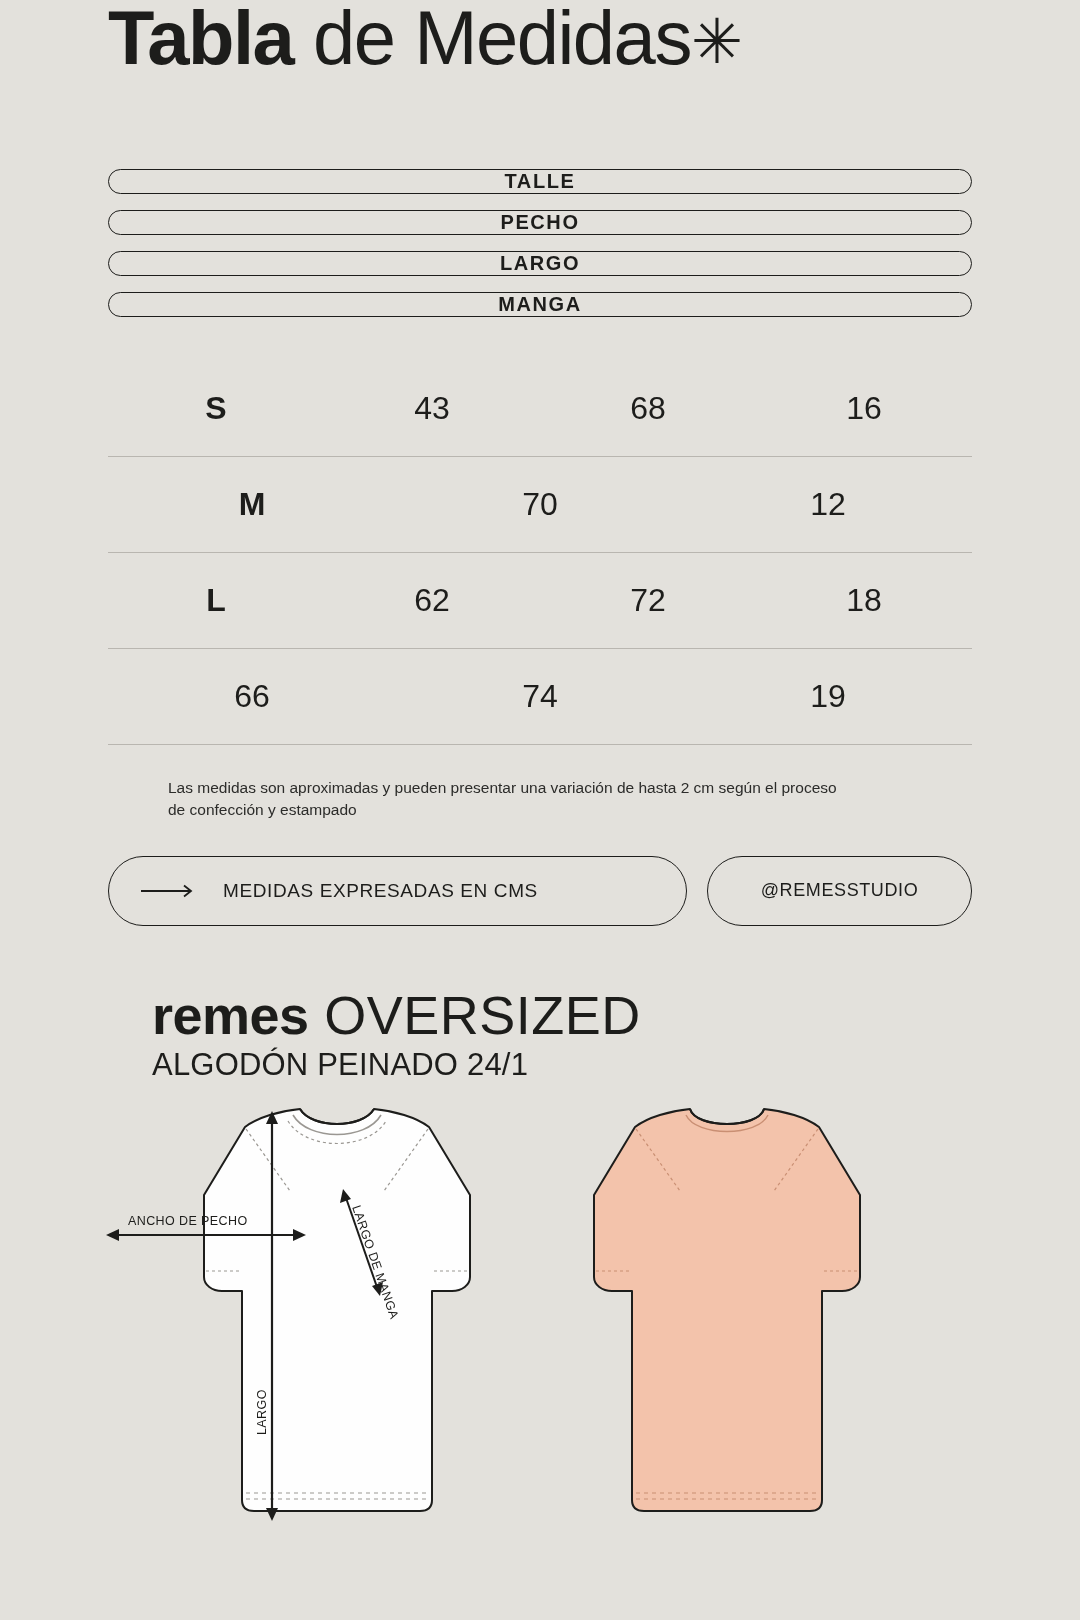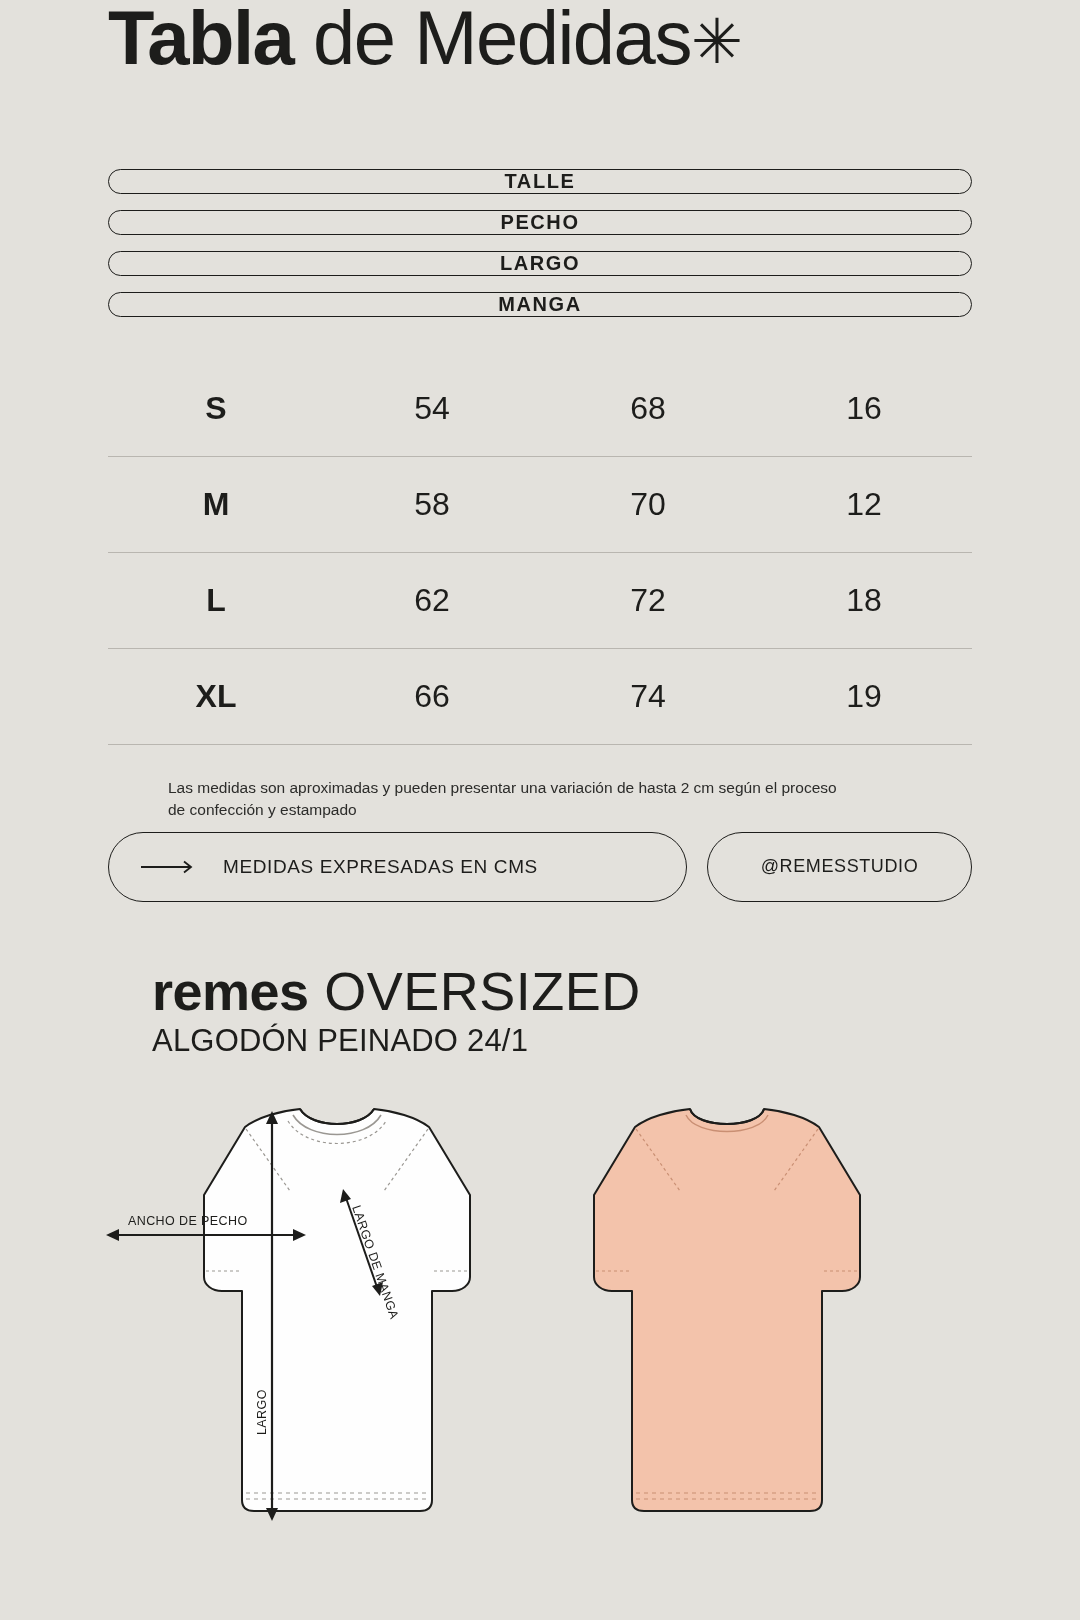--- a/index.html
+++ b/index.html
@@ -99,21 +99,21 @@
     padding-right: 120px;
     font-size: 15.5px;
     line-height: 1.45;
     color: #2c2c2a;
   }
 
   
   .bottom-pills {
     display: flex;
     gap: 20px;
-    margin-top: 10px;
+    margin-top: 34px;
   }
   .pill-wide {
     flex: 0 0 545px;
     height: 68px;
     border: 1.6px solid #1d1d1b;
     border-radius: 40px;
     display: flex;
     align-items: center;
     padding-left: 32px;
     gap: 28px;
@@ -190,38 +190,36 @@
   <div class="pill-row">
     <div class="pill">TALLE</div>
     <div class="pill">PECHO</div>
     <div class="pill">LARGO</div>
     <div class="pill">MANGA</div>
   </div>
 
   <div class="table">
     <div class="trow">
       <div class="tcell size">S</div>
-      <div class="tcell">54</div>
+      <div class="tcell">43</div>
       <div class="tcell">68</div>
       <div class="tcell">16</div>
     </div>
     <div class="trow">
       <div class="tcell size">M</div>
-      <div class="tcell">58</div>
       <div class="tcell">70</div>
       <div class="tcell">12</div>
     </div>
     <div class="trow">
       <div class="tcell size">L</div>
       <div class="tcell">62</div>
       <div class="tcell">72</div>
       <div class="tcell">18</div>
     </div>
     <div class="trow">
-      <div class="tcell size">XL</div>
       <div class="tcell">66</div>
       <div class="tcell">74</div>
       <div class="tcell">19</div>
     </div>
   </div>
 
   <div class="note">Las medidas son aproximadas y pueden presentar una variación de hasta 2 cm según el proceso de confección y estampado</div>
 
   <div class="bottom-pills">
     <div class="pill-wide">

